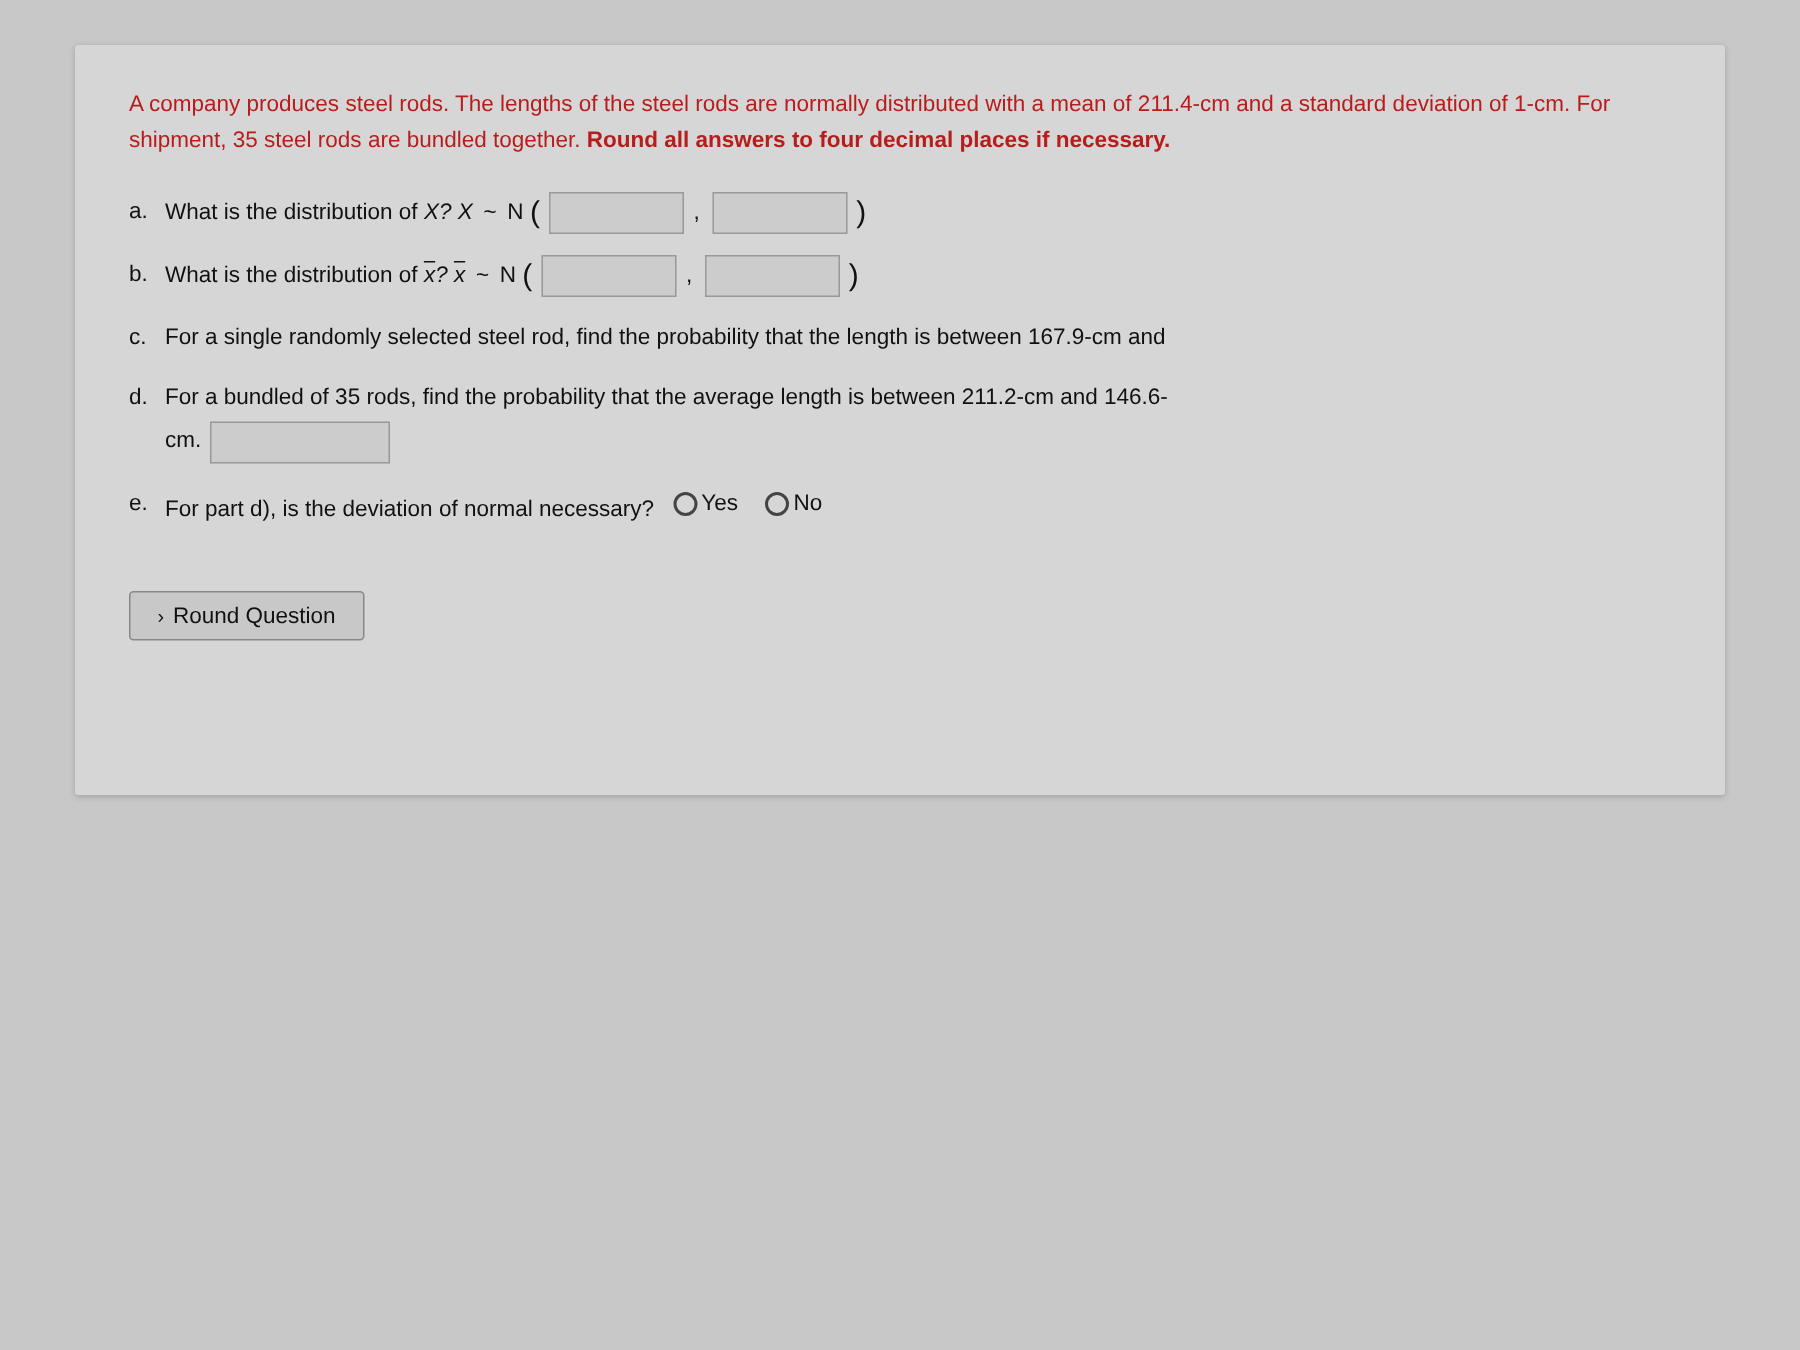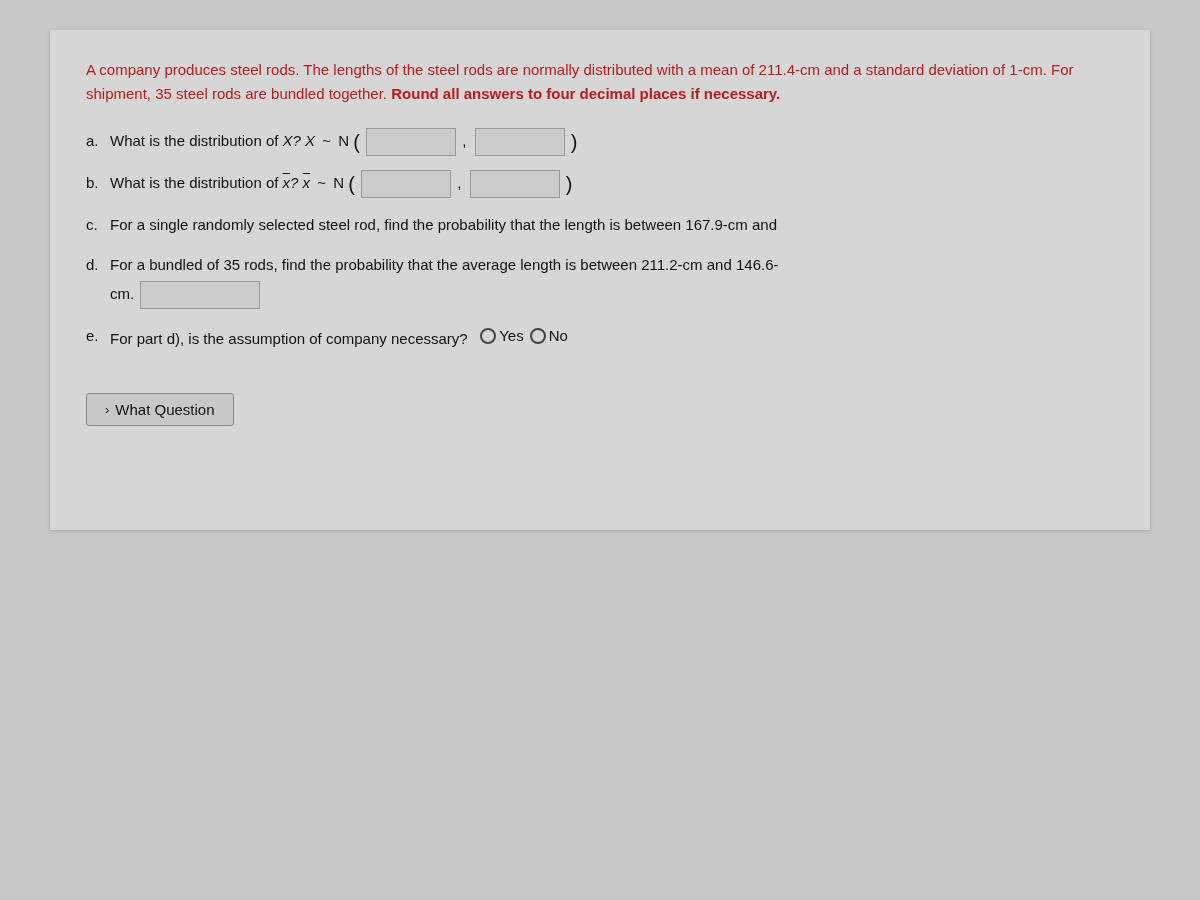--- a/index.html
+++ b/index.html
@@ -128,21 +128,21 @@
     .question-d-line2 {
       display: flex;
       align-items: flex-start;
       margin-top: 4px;
       margin-left: 24px;
     }
 
     .radio-group {
       display: inline-flex;
       align-items: center;
-      gap: 6px;
+      gap: 18px;
     }
 
     .radio-label {
       display: inline-flex;
       align-items: center;
       gap: 3px;
       cursor: pointer;
     }
 
     .radio-circle {
@@ -238,36 +238,36 @@
       <div class="question-d-line2">
         <span>cm.</span>
         &nbsp;
         <input class="input-box input-box-wide" type="text" style="">
       </div>
     </div>
 
     <div class="question-item">
       <span class="question-label">e.</span>
       <span class="question-text">
-        <span>For part d), is the assumption of company necessary?</span>
+        <span>For part d), is the deviation of normal necessary?</span>
         &nbsp;
         <span class="radio-group">
           <label class="radio-label">
             <span class="radio-circle"></span>
             <span>Yes</span>
           </label>
           <label class="radio-label">
             <span class="radio-circle"></span>
             <span>No</span>
           </label>
         </span>
       </span>
     </div>
 
   </div>
 
   
   <button class="next-btn">
     <span class="chevron">›</span>
-    <span>What Question</span>
+    <span>Round Question</span>
   </button>
 
 </div>
 
 </body></html>

